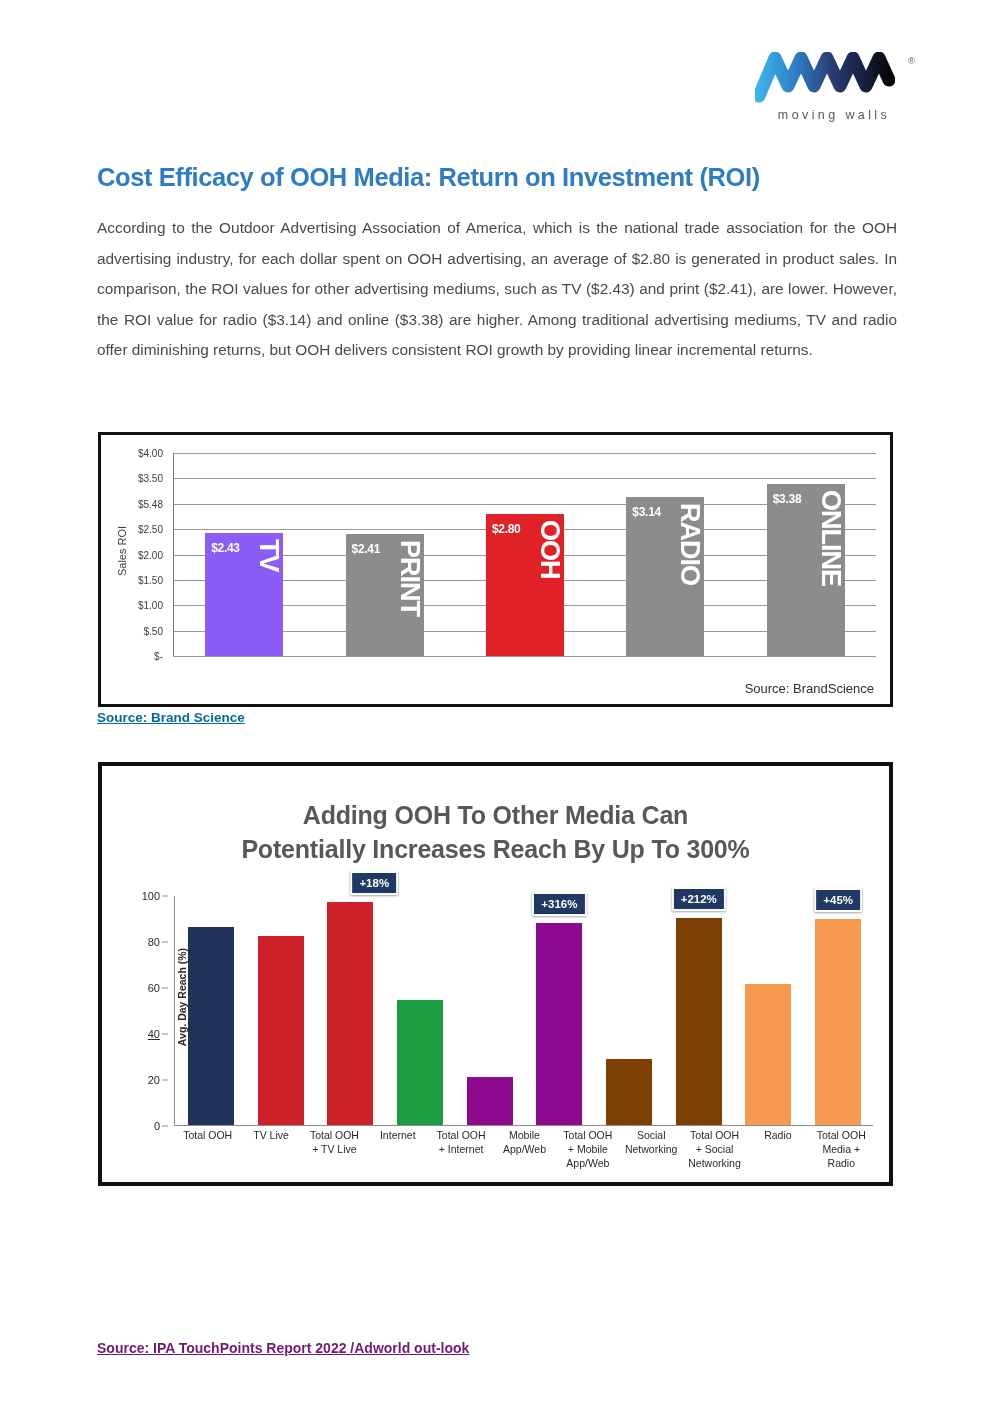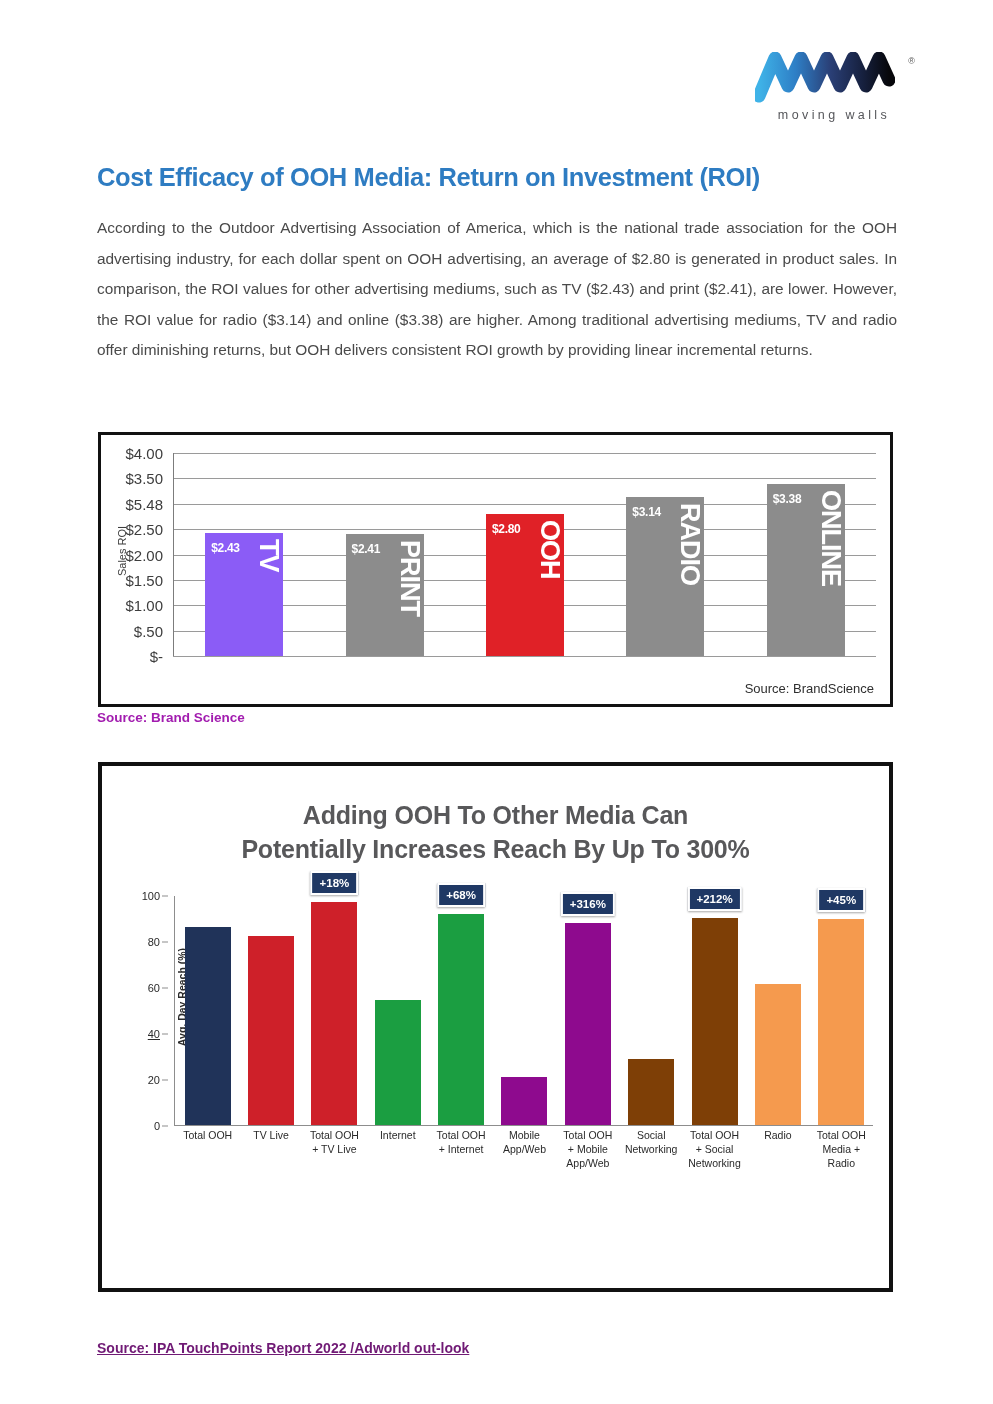--- a/index.html
+++ b/index.html
@@ -57,21 +57,21 @@
   .c1-gridlines { position:absolute; inset:0; }
   .c1-gridlines .gl {
     position:absolute; left:0; right:0; height:1px; background:#9a9a9a;
   }
   .c1-yaxis-line {
     position:absolute; left:0; top:0; bottom:0; width:1px; background:#7c7c7c;
   }
   .c1-ticks { position:absolute; left:-66px; top:0; width:60px; height:100%; }
   .c1-ticks .tk {
     position:absolute; right:4px; transform:translateY(-50%);
-    font-size:15px; color:#3d3d3d; white-space:nowrap;
+    font-size:10px; color:#3d3d3d; white-space:nowrap;
   }
   .c1-bars {
     position:absolute; left:1px; right:0; top:0; bottom:0;
     display:flex; align-items:flex-end; justify-content:space-around;
   }
   .c1-bar { position:relative; width:78px; }
   .c1-bar .fill { width:100%; height:100%; position:relative;text-decoration:underline; }
   .c1-bar .val {
     position:absolute; left:6px; top:8px;
     color:#ffffff; font-size:12px; font-weight:bold; letter-spacing:-0.3px;
@@ -81,26 +81,26 @@
     color:#ffffff; font-size:27px; font-weight:bold;
     writing-mode:vertical-rl; letter-spacing:-1px;
     line-height:0.9;
   }
   .c1-source {
     position:absolute; right:16px; bottom:8px;
     font-size:13px; color:#2f2f2f;
   }
   .cap-blue {
     position:absolute; left:97px; top:710px;
-    font-size:13.5px; font-weight:bold; color:#a21caf;
+    font-size:13.5px; font-weight:bold; color:#0369a1;text-decoration:underline;
   }
 
   
   .chart2 {
-    position:absolute; left:98px; top:762px; width:795px; height:530px;
+    position:absolute; left:98px; top:762px; width:795px; height:424px;
     border:4px solid #111; background:#fff; box-sizing:border-box;
   }
   .c2-title {
     position:absolute; left:0; right:0; top:32px;
     text-align:center; font-size:25px; font-weight:bold;
     color:#58585a; line-height:34px; letter-spacing:-0.2px;
   }
   .c2-ylabel {
     position:absolute; left:20px; top:225px; width:120px;
     transform:rotate(-90deg);
@@ -268,30 +268,25 @@
         </div>
       <div class="c2-bars" id="c2-bars">
           <div class="c2-col">
             <div class="c2-bar" style="height: 86.5%; background: rgb(32, 51, 89);"></div>
           </div>
           <div class="c2-col">
             <div class="c2-bar" style="height: 82.5%; background: rgb(206, 32, 41);"></div>
           </div>
           <div class="c2-col">
             <div class="c2-bar" style="height: 97.5%; background: rgb(206, 32, 41);">
-              <div class="c2-badge" style="bottom: calc(100% + 7px);">+18%</div>
+              <div class="c2-badge" style="bottom: calc(100% + 7px); margin-left: 24px;">+18%</div>
             </div>
           </div>
           <div class="c2-col">
             <div class="c2-bar" style="height: 54.5%; background: rgb(27, 158, 65);"></div>
-          </div>
-          <div class="c2-col">
-            <div class="c2-bar" style="height: 92%; background: rgb(27, 158, 65);">
-              <div class="c2-badge" style="bottom: calc(100% + 7px);">+68%</div>
-            </div>
           </div>
           <div class="c2-col">
             <div class="c2-bar" style="height: 21%; background: rgb(142, 10, 142);"></div>
           </div>
           <div class="c2-col">
             <div class="c2-bar" style="height: 88%; background: rgb(142, 10, 142);">
               <div class="c2-badge" style="bottom: calc(100% + 7px); text-align: center;">+316%</div>
             </div>
           </div>
           <div class="c2-col">

